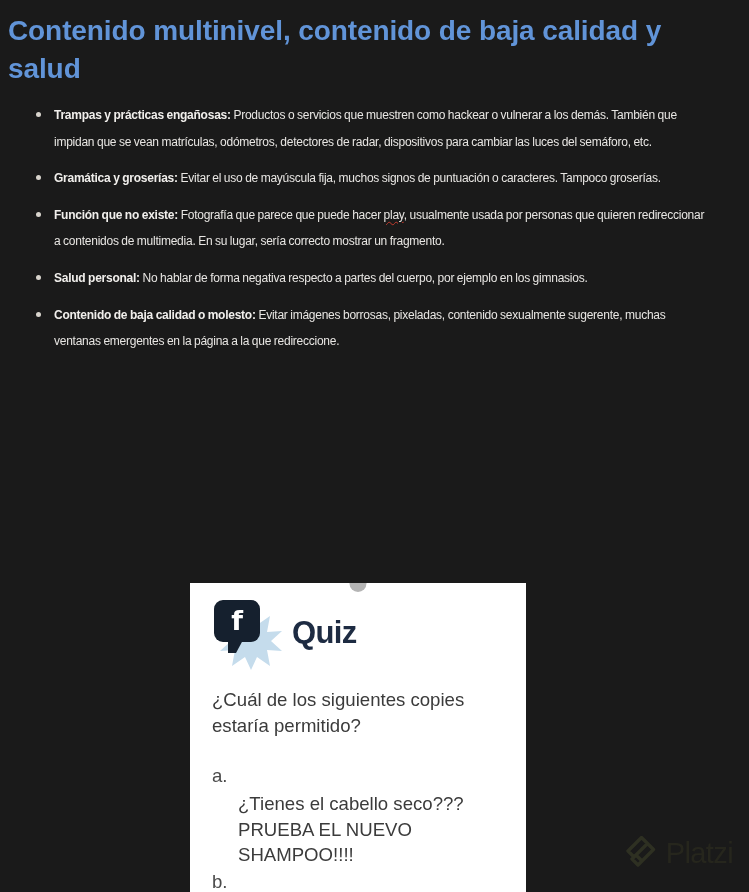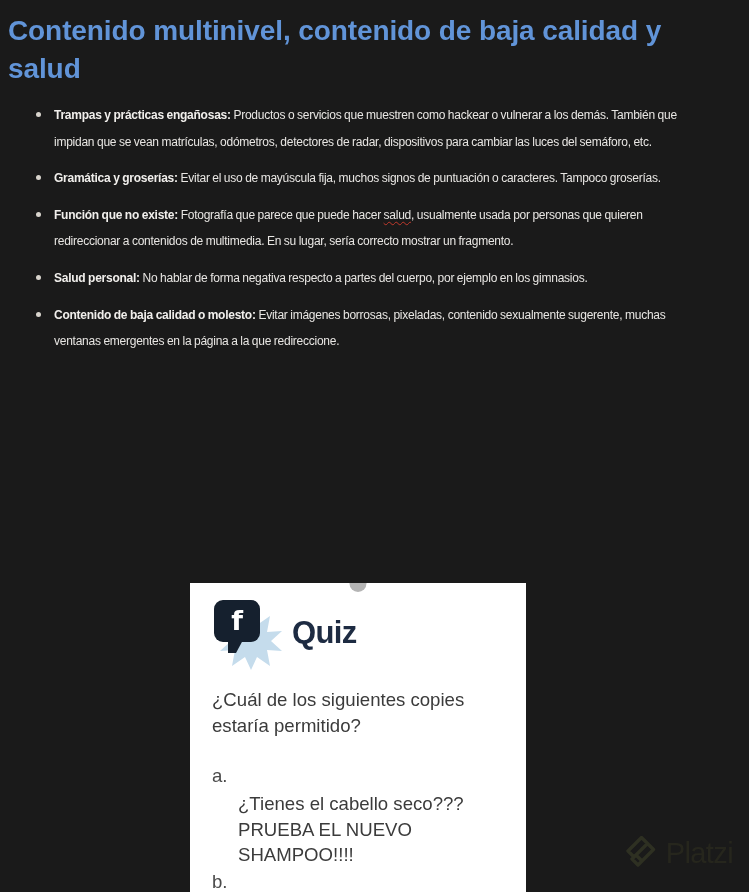--- a/index.html
+++ b/index.html
@@ -180,21 +180,21 @@
 
   <li class="bullet-item">
     <span class="bullet-term">Trampas y prácticas engañosas:</span><span> Productos o servicios que muestren como hackear o vulnerar a los demás. También que impidan que se vean matrículas, odómetros, detectores de radar, dispositivos para cambiar las luces del semáforo, etc.</span>
   </li>
 
   <li class="bullet-item">
     <span class="bullet-term">Gramática y groserías:</span><span> Evitar el uso de mayúscula fija, muchos signos de puntuación o caracteres. Tampoco groserías.</span>
   </li>
 
   <li class="bullet-item">
-    <span class="bullet-term">Función que no existe:</span><span> Fotografía que parece que puede hacer </span><span class="spell-error">salud</span><span>, usualmente usada por personas que quieren redireccionar a contenidos de multimedia. En su lugar, sería correcto mostrar un fragmento.</span>
+    <span class="bullet-term">Función que no existe:</span><span> Fotografía que parece que puede hacer </span><span class="spell-error">play</span><span>, usualmente usada por personas que quieren redireccionar a contenidos de multimedia. En su lugar, sería correcto mostrar un fragmento.</span>
   </li>
 
   <li class="bullet-item">
     <span class="bullet-term">Salud personal:</span><span> No hablar de forma negativa respecto a partes del cuerpo, por ejemplo en los gimnasios.</span>
   </li>
 
 
 
   <li class="bullet-item">
     <span class="bullet-term">Contenido de baja calidad o molesto:</span><span> Evitar imágenes borrosas, pixeladas, contenido sexualmente sugerente, muchas ventanas emergentes en la página a la que redireccione.</span>

